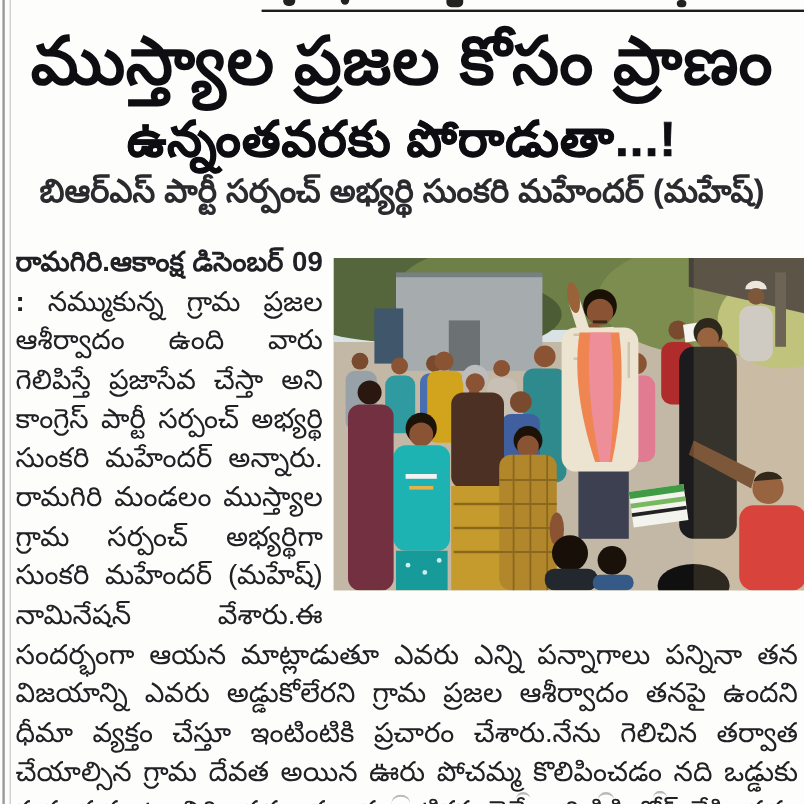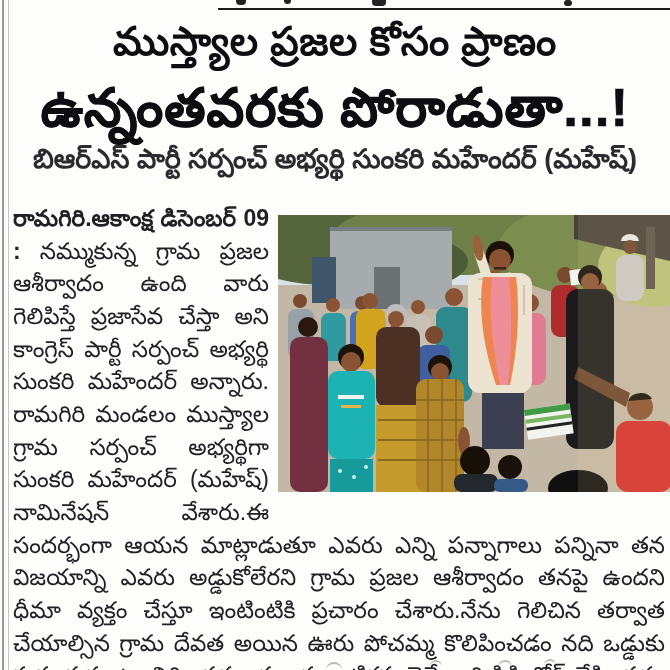--- a/index.html
+++ b/index.html
@@ -18,26 +18,26 @@
   .frag.f3{left:372px;top:0;width:14px;height:6px;}
   .frag.f4{left:564px;top:0;width:8px;height:6px;border-radius:4px;}
   .bfrag{position:absolute;height:7px;border-top:2px solid #b9b9b9;border-radius:8px 8px 0 0;}
   .bfrag.b1{left:326px;top:662px;width:16px;}
   .bfrag.b2{left:430px;top:660px;width:12px;}
   .bfrag.b3{left:498px;top:660px;width:14px;}
   .bfrag.b4{left:544px;top:659px;width:12px;}
 
   .headline1{
     position:absolute;top:16px;left:24px;right:24px;margin:0;
-    text-align:center;font-size:40px;line-height:1.25;font-weight:800;
+    text-align:center;font-size:56px;line-height:1.25;font-weight:800;
     color:var(--headline-ink,#0d0d12);letter-spacing:0.5px;
   }
   .headline2{
-    position:absolute;top:76px;left:14px;right:14px;margin:0;
-    text-align:center;font-size:53px;line-height:1.2;font-weight:900;
+    position:absolute;top:76px;left:14px;right:14px;margin:16px;
+    text-align:center;font-size:41px;line-height:1.2;font-weight:900;
     color:var(--headline-ink,#0d0d12);letter-spacing:1px;
     -webkit-text-stroke:0.6px var(--headline-ink,#0d0d12);
   }
   .subhead{
     position:absolute;top:141px;left:16px;right:16px;margin:0;
     text-align:center;font-size:27px;line-height:1.35;font-weight:700;
     color:var(--subhead-ink,#2b2b2f);
   }
   .article{
     position:absolute;top:202px;left:13px;right:5px;bottom:0;

